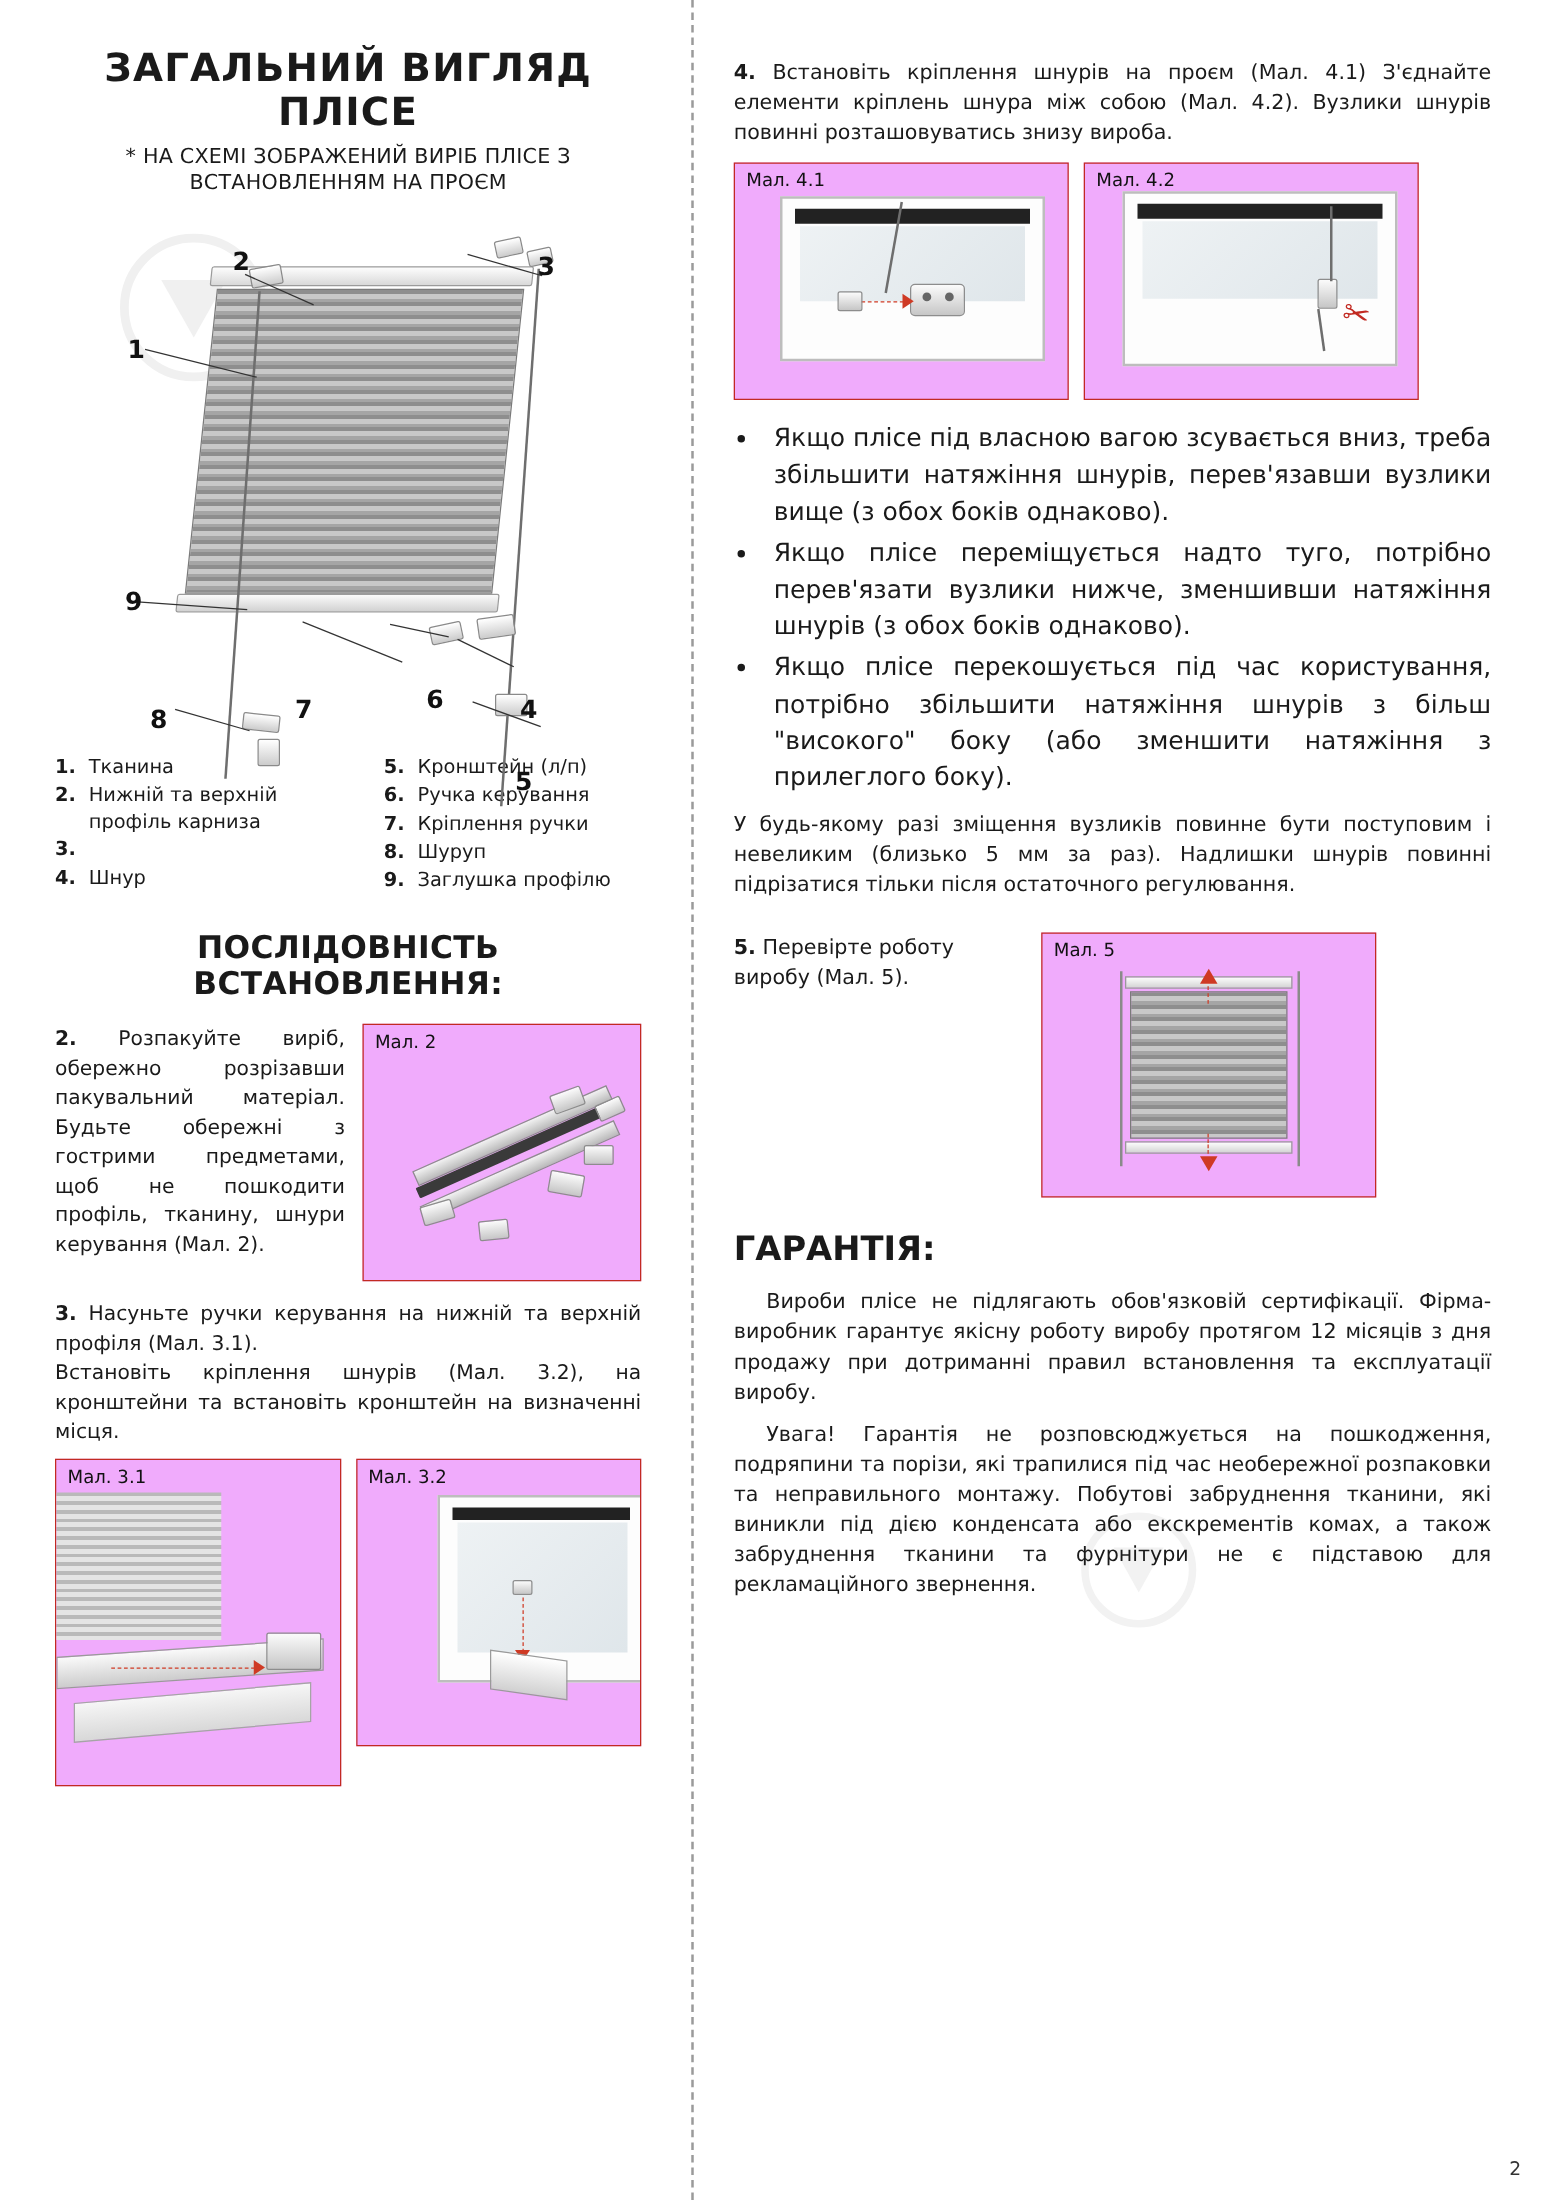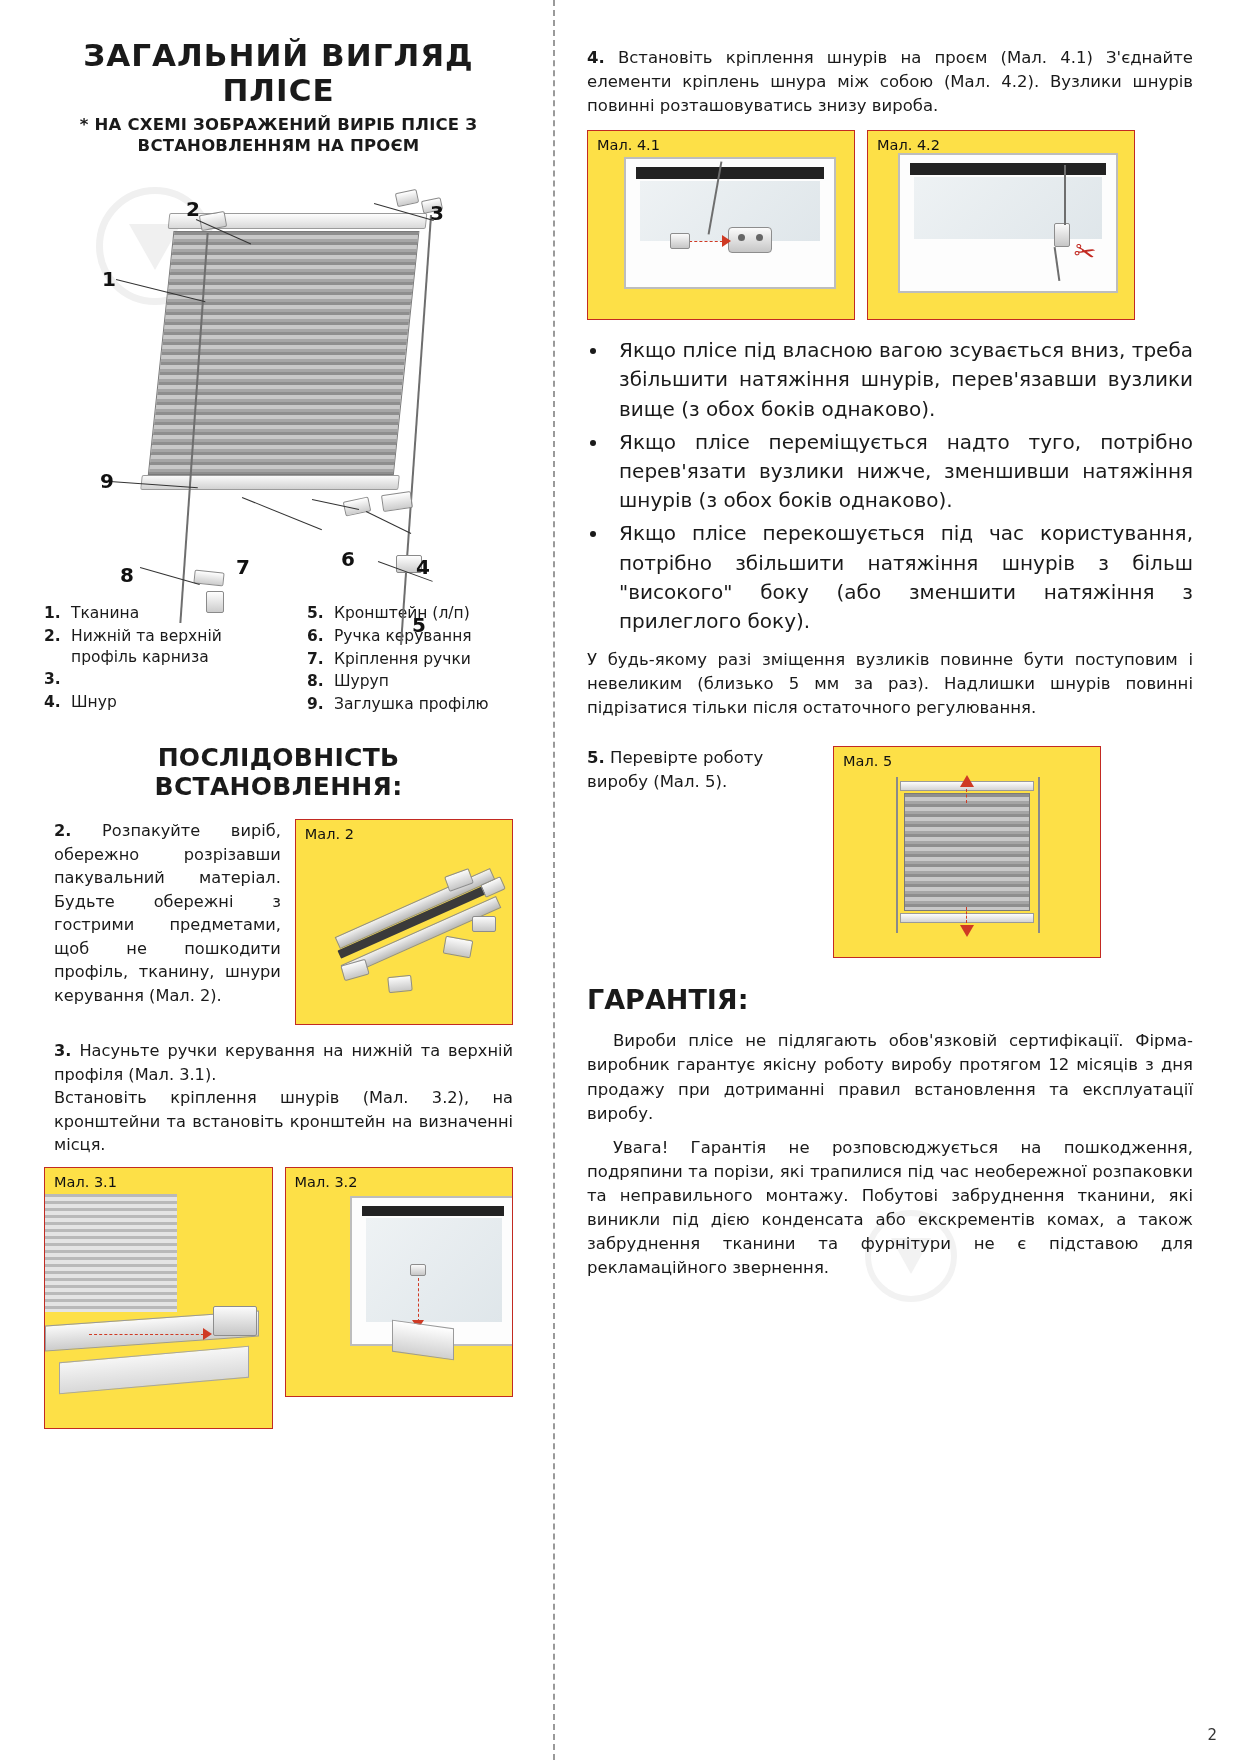--- a/index.html
+++ b/index.html
@@ -46,21 +46,21 @@
     font-family: "DejaVu Sans", sans-serif;
     font-weight: bold;
     font-size: 31px;
     letter-spacing: 1px;
     text-align: center;
     line-height: 1.12;
     margin: 0 0 8px 0;
   }
   .subtitle {
     text-align: center;
-    font-weight: bold;
+    font-weight: normal;
     font-size: 16.5px;
     line-height: 1.25;
     letter-spacing: 0.2px;
     margin-bottom: 6px;
   }
 
   
   .diagram-main {
     position: relative;
     height: 430px;
@@ -184,36 +184,35 @@
     font-size: 25px;
     text-align: center;
     letter-spacing: 0.3px;
     margin: 26px 0 18px 0;
   }
 
   .step {
     font-size: 16.2px;
     line-height: 1.45;
     text-align: justify;
-    margin-left: 10px;
   }
   .step b { font-weight: bold; }
 
   .two-col-step {
     display: flex;
     gap: 14px;
     align-items: flex-start;
   }
   .two-col-step .text { width: 256px; }
 
   
   .fig {
     position: relative;
     border: 1.6px solid #c22a22;
-    background: #fde047;
+    background: #f0abfc;
     box-sizing: border-box;
     overflow: hidden;
   }
   .fig .cap {
     position: absolute;
     left: 9px;
     top: 6px;
     font-size: 14.5px;
     color: #111;
     z-index: 5;

